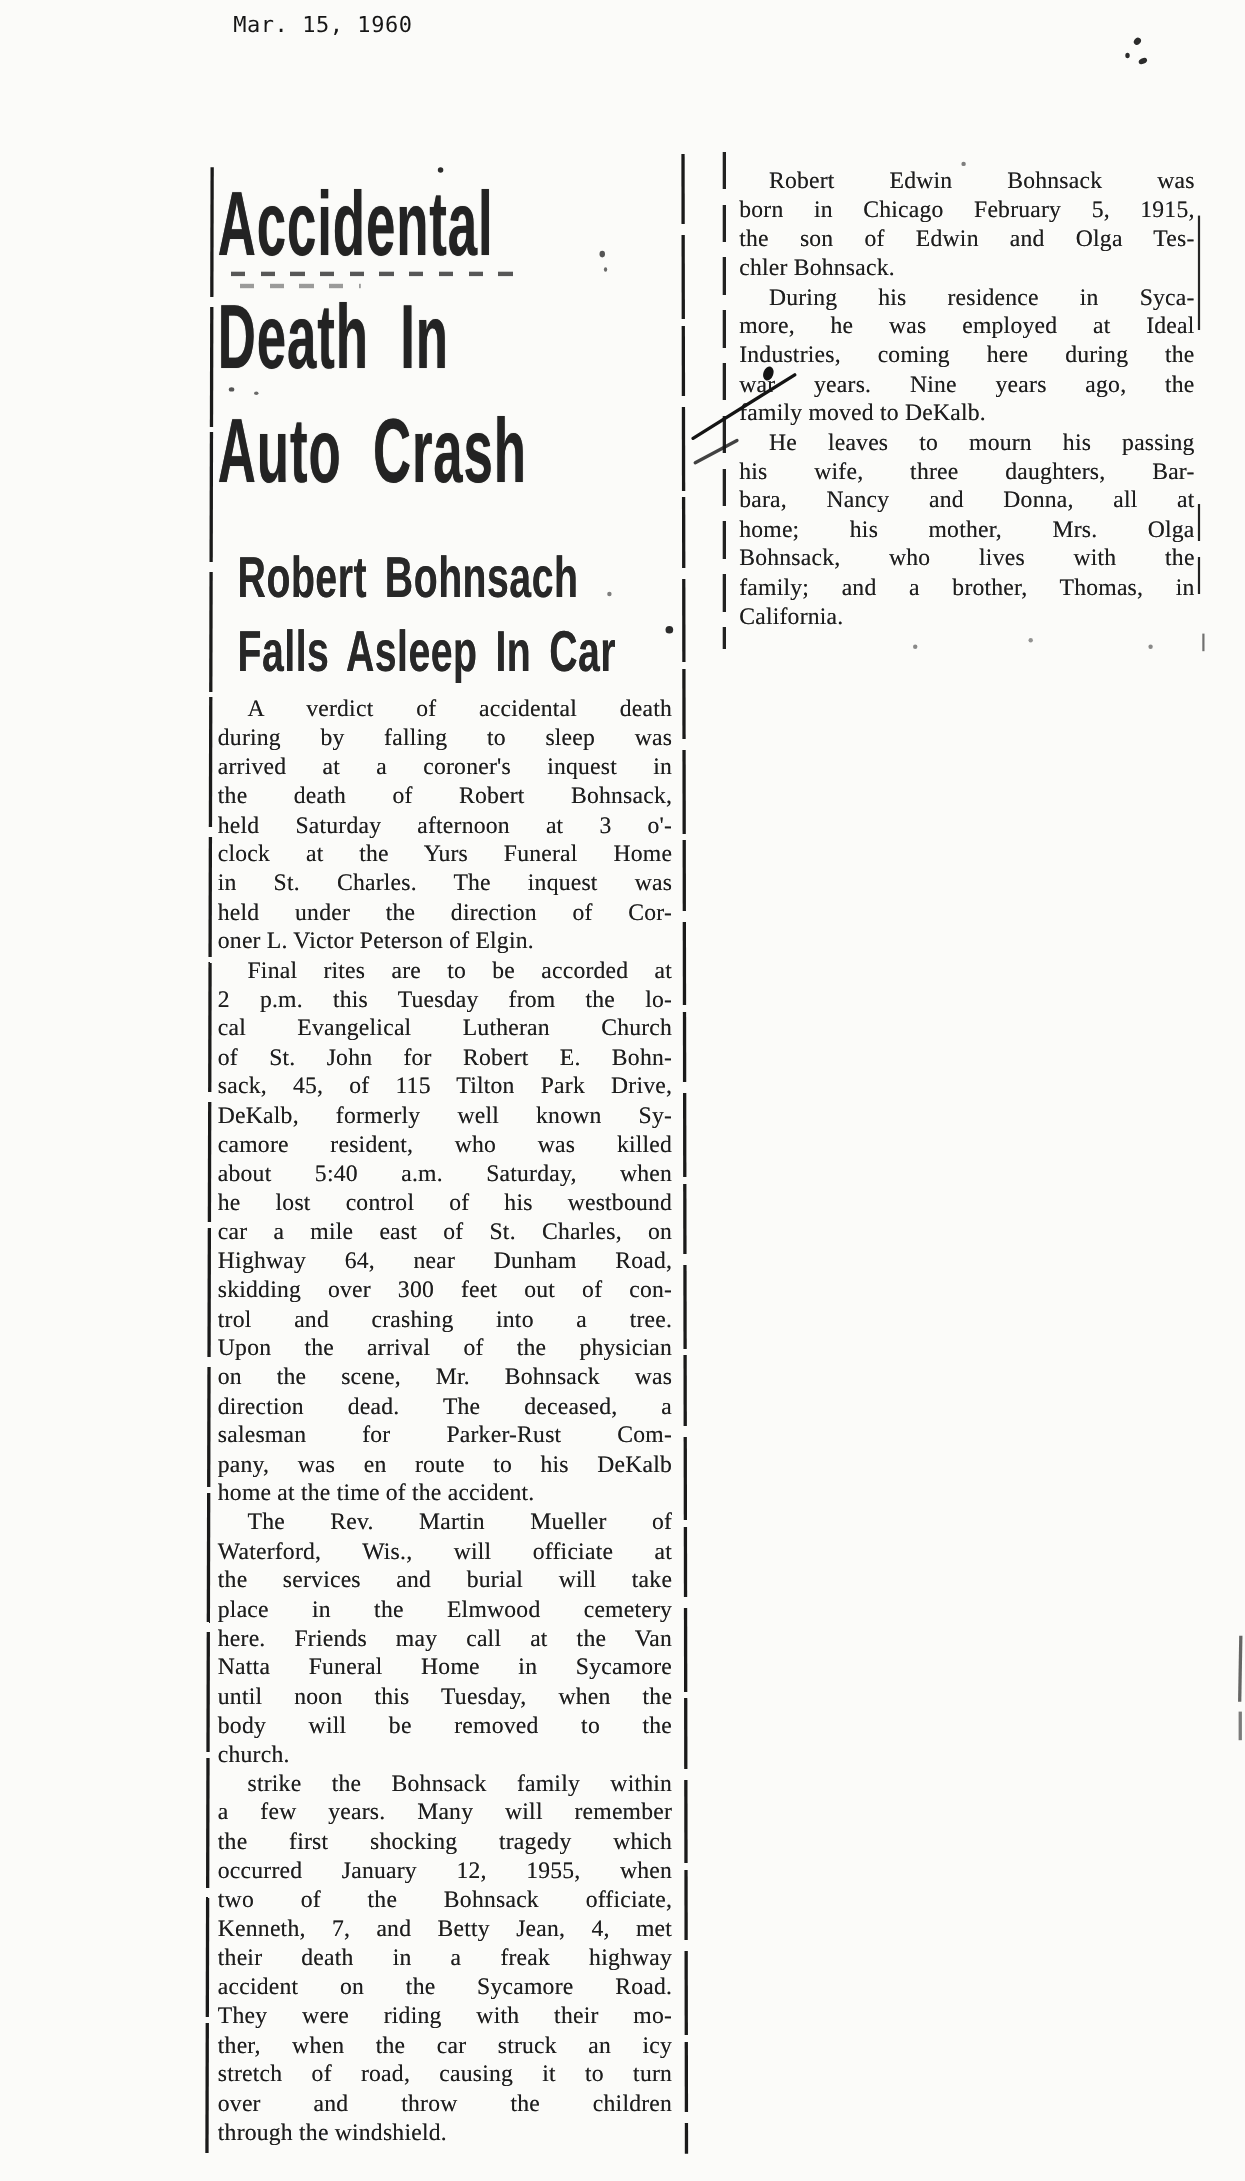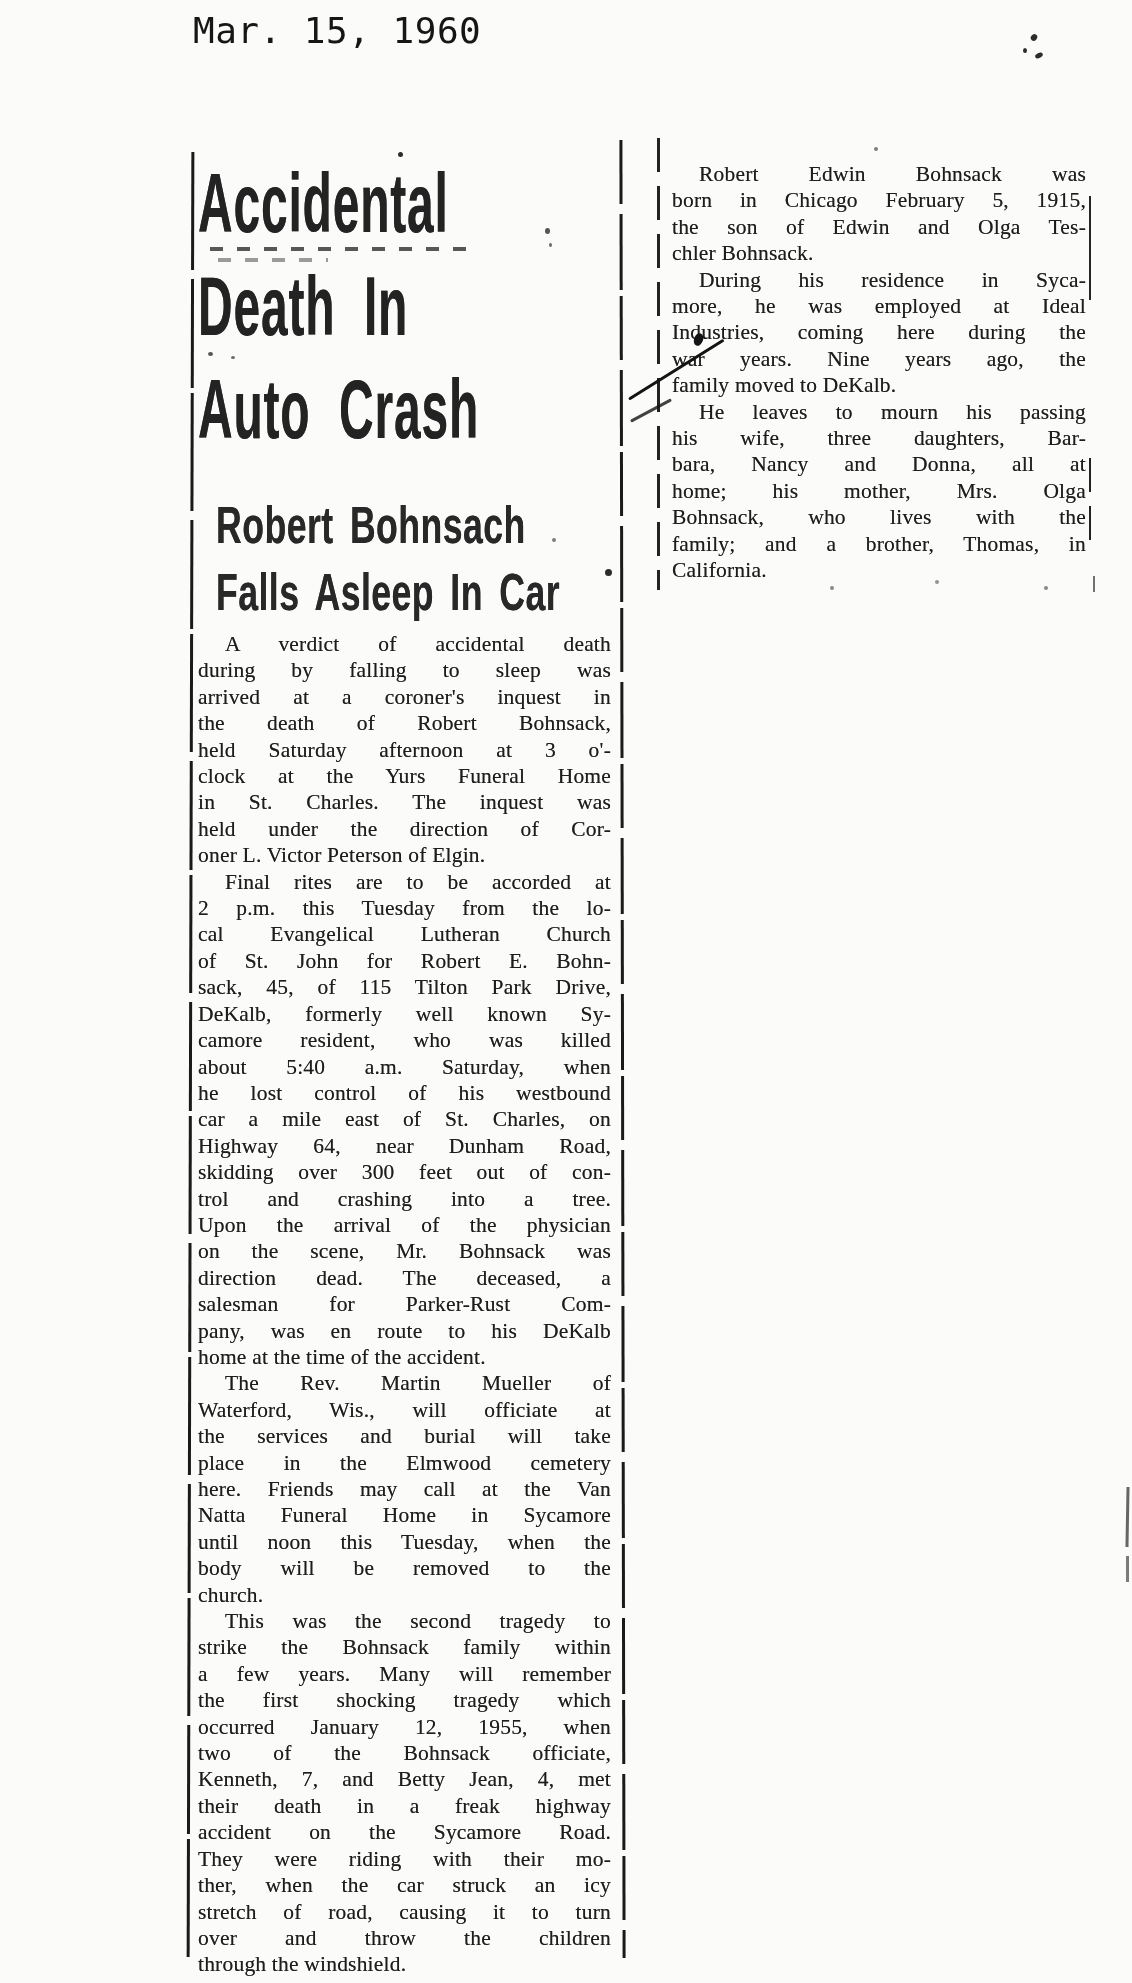--- a/index.html
+++ b/index.html
@@ -6,26 +6,26 @@
   .page{
     position:relative;
     width:1132px;height:1983px;
     background:#fbfbf9;
     overflow:hidden;
     font-family:"Liberation Serif","DejaVu Serif",serif;
     color:#1d1d1d;
     margin:0 auto;
   }
   .date{
-    position:absolute;left:193px;top:10px;
+    position:absolute;left:212px;top:10px;
     font-family:"DejaVu Sans Mono","Liberation Mono",monospace;
-    font-size:36px;color:#161616;letter-spacing:.5px;white-space:pre;
+    font-size:20px;color:#161616;letter-spacing:.5px;white-space:pre;
   }
   .col-left{position:absolute;left:198px;top:140px;width:413px;}
-  .col-right{position:absolute;left:672px;top:155px;width:414px;}
+  .col-right{position:absolute;left:672px;top:145px;width:414px;}
 
   .headline{margin:0;padding:12px 0 0 0;font-weight:normal;}
   .hl-line{
     font-family:"Liberation Sans","DejaVu Sans",sans-serif;
     font-weight:700;font-size:60px;
     height:103px;line-height:103px;
     color:#232323;word-spacing:18px;letter-spacing:1px;
     transform:scale(0.8,1.38);transform-origin:0 50%;
     white-space:nowrap;
     text-shadow:0 0 .6px rgba(25,25,25,.7);
@@ -126,21 +126,20 @@
           <div class="bline">Waterford, Wis., will officiate at</div>
           <div class="bline">the services and burial will take</div>
           <div class="bline">place in the Elmwood cemetery</div>
           <div class="bline">here. Friends may call at the Van</div>
           <div class="bline">Natta Funeral Home in Sycamore</div>
           <div class="bline">until noon this Tuesday, when the</div>
           <div class="bline">body will be removed to the</div>
           <div class="bline para-end">church.</div>
         </div>
         <div class="para">
-          <div class="bline">This was the second tragedy to</div>
           <div class="bline">strike the Bohnsack family within</div>
           <div class="bline">a few years. Many will remember</div>
           <div class="bline">the first shocking tragedy which</div>
           <div class="bline">occurred January 12, 1955, when</div>
           <div class="bline">two of the Bohnsack officiate,</div>
           <div class="bline">Kenneth, 7, and Betty Jean, 4, met</div>
           <div class="bline">their death in a freak highway</div>
           <div class="bline">accident on the Sycamore Road.</div>
           <div class="bline">They were riding with their mo-</div>
           <div class="bline">ther, when the car struck an icy</div>

